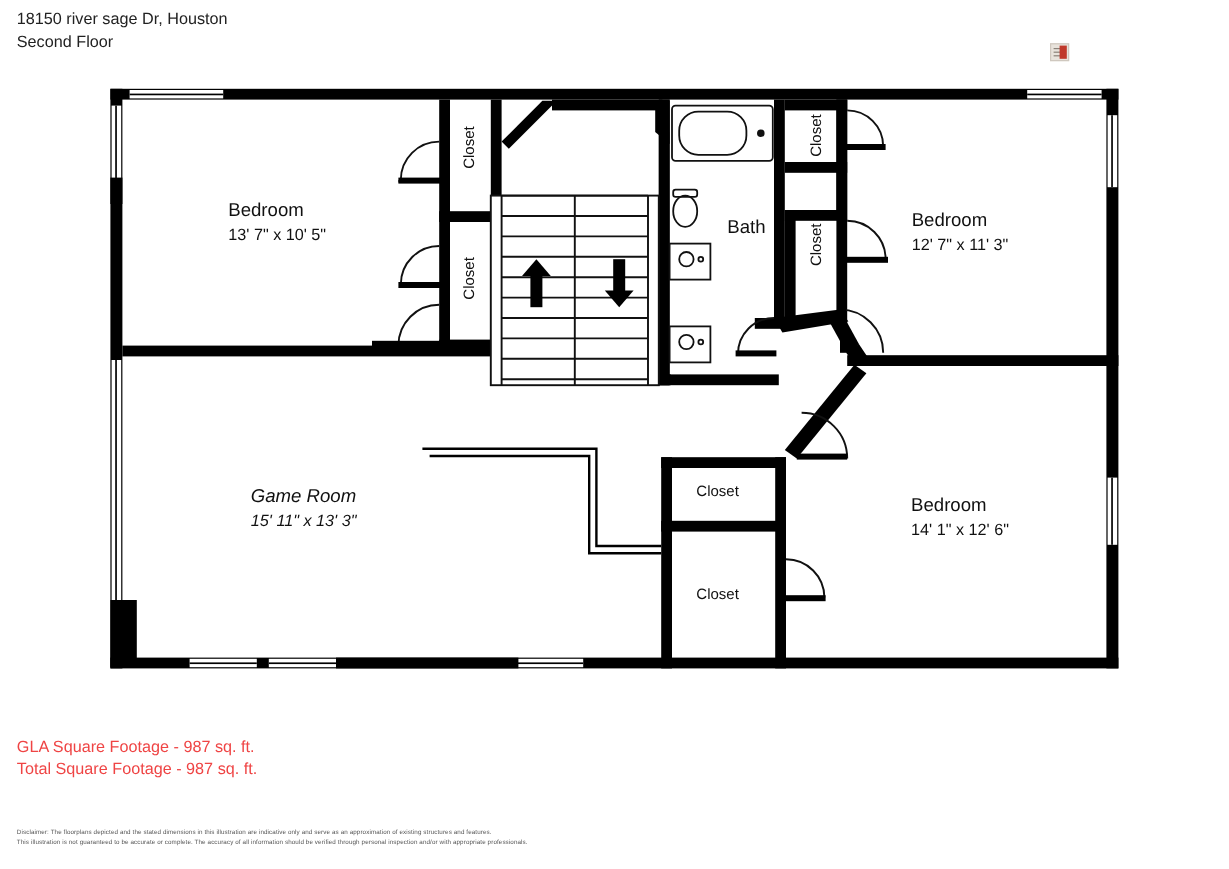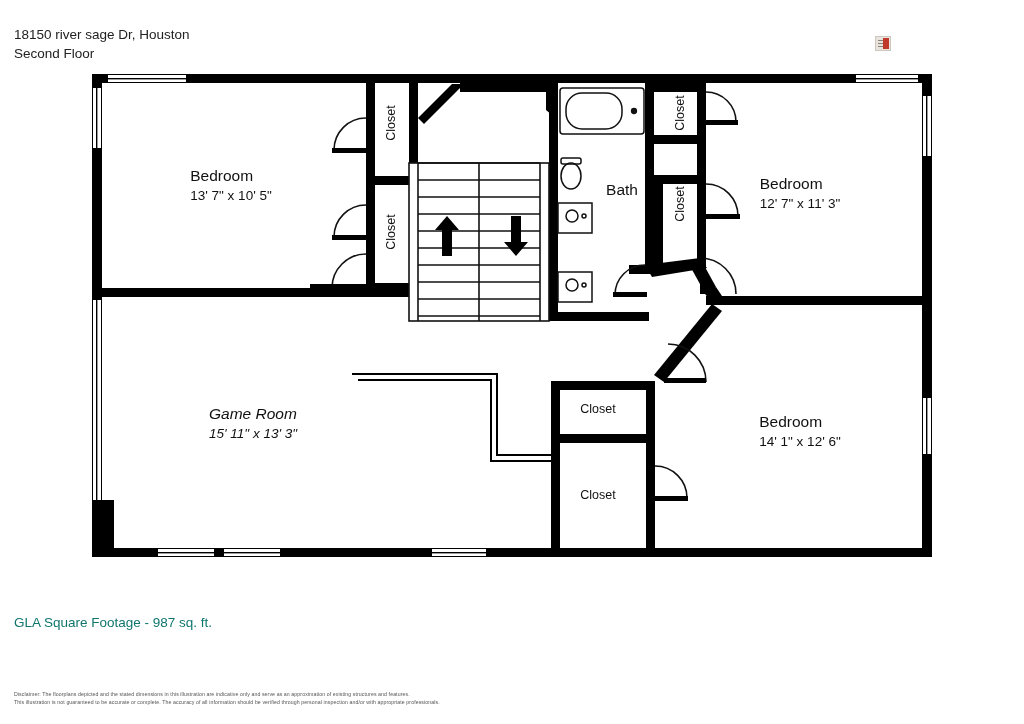--- a/index.html
+++ b/index.html
@@ -13,21 +13,21 @@
     font-family: "Liberation Sans", sans-serif;
     color: #1a1a1a;
     position: relative;
     overflow: hidden;
   }
 
   
   #header {
     position: absolute;
     left: 14px;
-    top: 25px;
+    top: 6px;
     font-size: 13.5px;
     line-height: 19px;
     color: #222;
   }
   #header div { white-space: nowrap; }
 
   #logo-badge {
     position: absolute;
     left: 875px;
     top: 36px;
@@ -65,21 +65,21 @@
     height: 724px;
   }
 
   
   #footer {
     position: absolute;
     left: 14px;
     top: 614px;
     font-size: 13.5px;
     line-height: 17.5px;
-    color: #0f766e;
+    color: #ef4444;
   }
   #footer div { white-space: nowrap; }
 
   #disclaimer {
     position: absolute;
     left: 14px;
     top: 690px;
     font-size: 5.2px;
     line-height: 8px;
     color: #555;
@@ -333,18 +333,19 @@
 
 <div class="closet-label closet-v" style="left:391px; top:123px; transform:translate(-50%,-50%) rotate(-90deg);">Closet</div>
 <div class="closet-label closet-v" style="left:391px; top:232px; transform:translate(-50%,-50%) rotate(-90deg);">Closet</div>
 <div class="closet-label closet-v" style="left:680px; top:113px; transform:translate(-50%,-50%) rotate(-90deg);">Closet</div>
 <div class="closet-label closet-v" style="left:680px; top:204px; transform:translate(-50%,-50%) rotate(-90deg);">Closet</div>
 <div class="closet-label" style="left:598px; top:409px; transform:translate(-50%,-50%);">Closet</div>
 <div class="closet-label" style="left:598px; top:495px; transform:translate(-50%,-50%);">Closet</div>
 
 <div id="footer">
   <div>GLA Square Footage - 987 sq. ft.</div>
+  <div>Total Square Footage - 987 sq. ft.</div>
 </div>
 
 <div id="disclaimer">
   <div>Disclaimer: The floorplans depicted and the stated dimensions in this illustration are indicative only and serve as an approximation of existing structures and features.</div>
   <div>This illustration is not guaranteed to be accurate or complete. The accuracy of all information should be verified through personal inspection and/or with appropriate professionals.</div>
 </div>
 
 </body></html>

